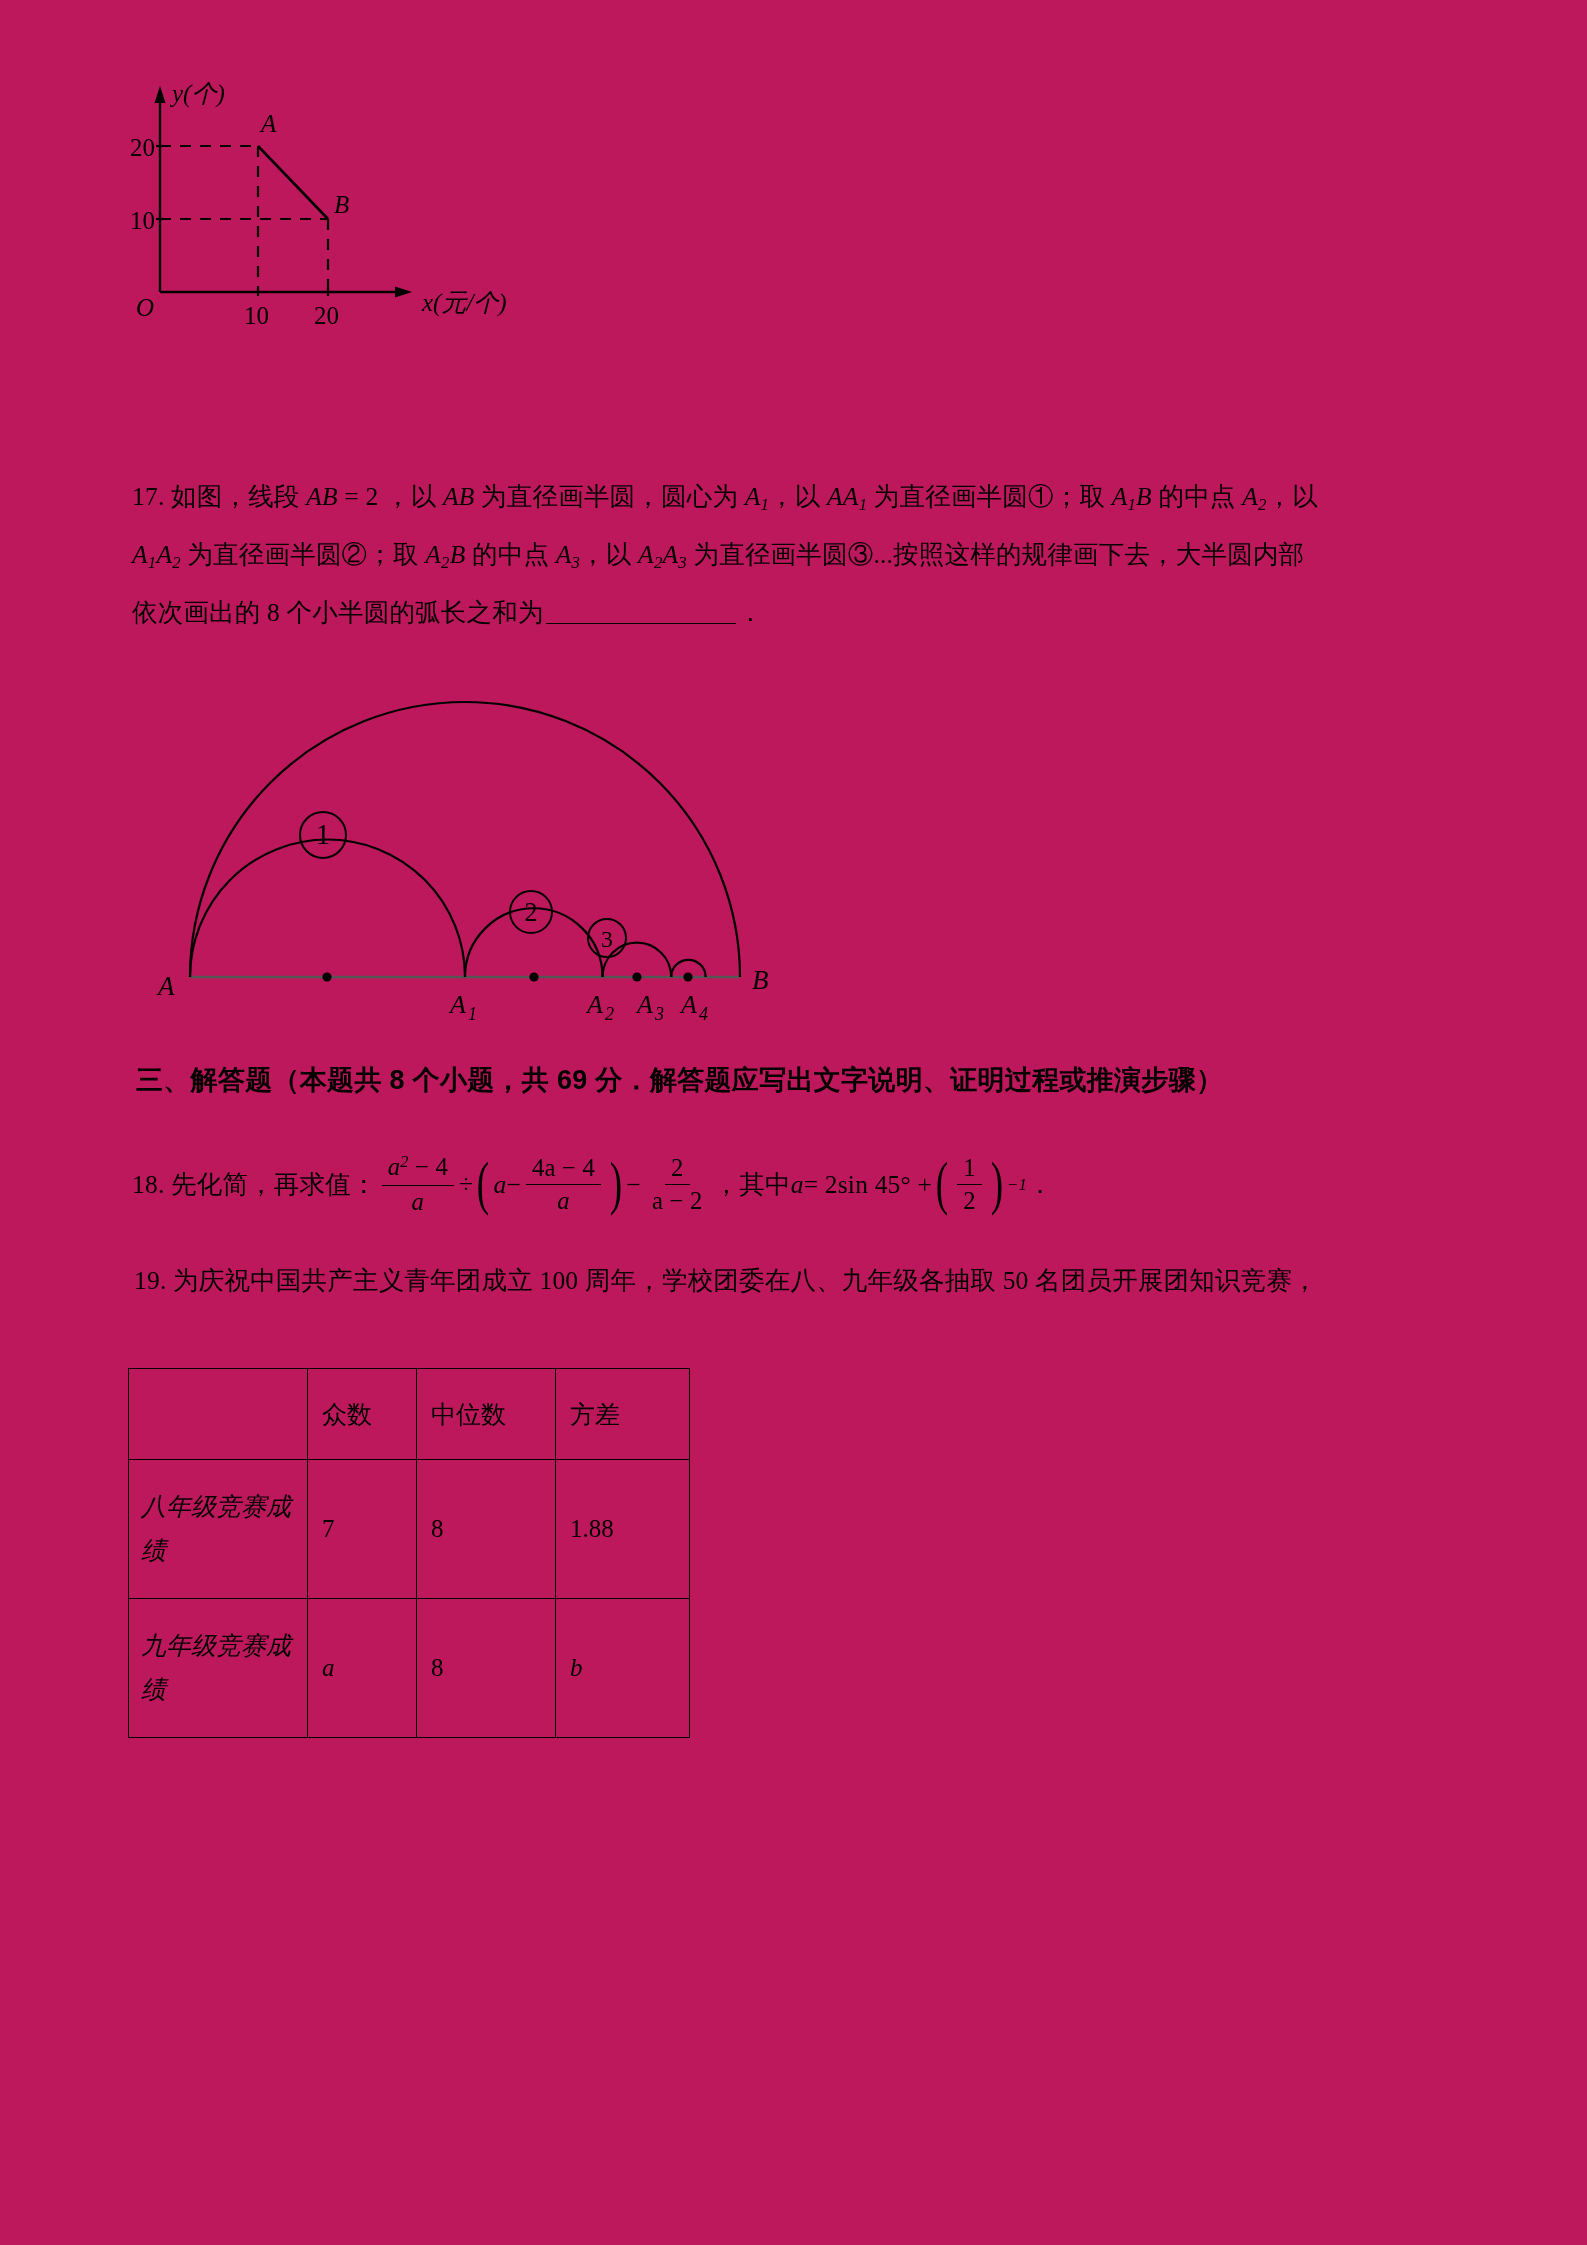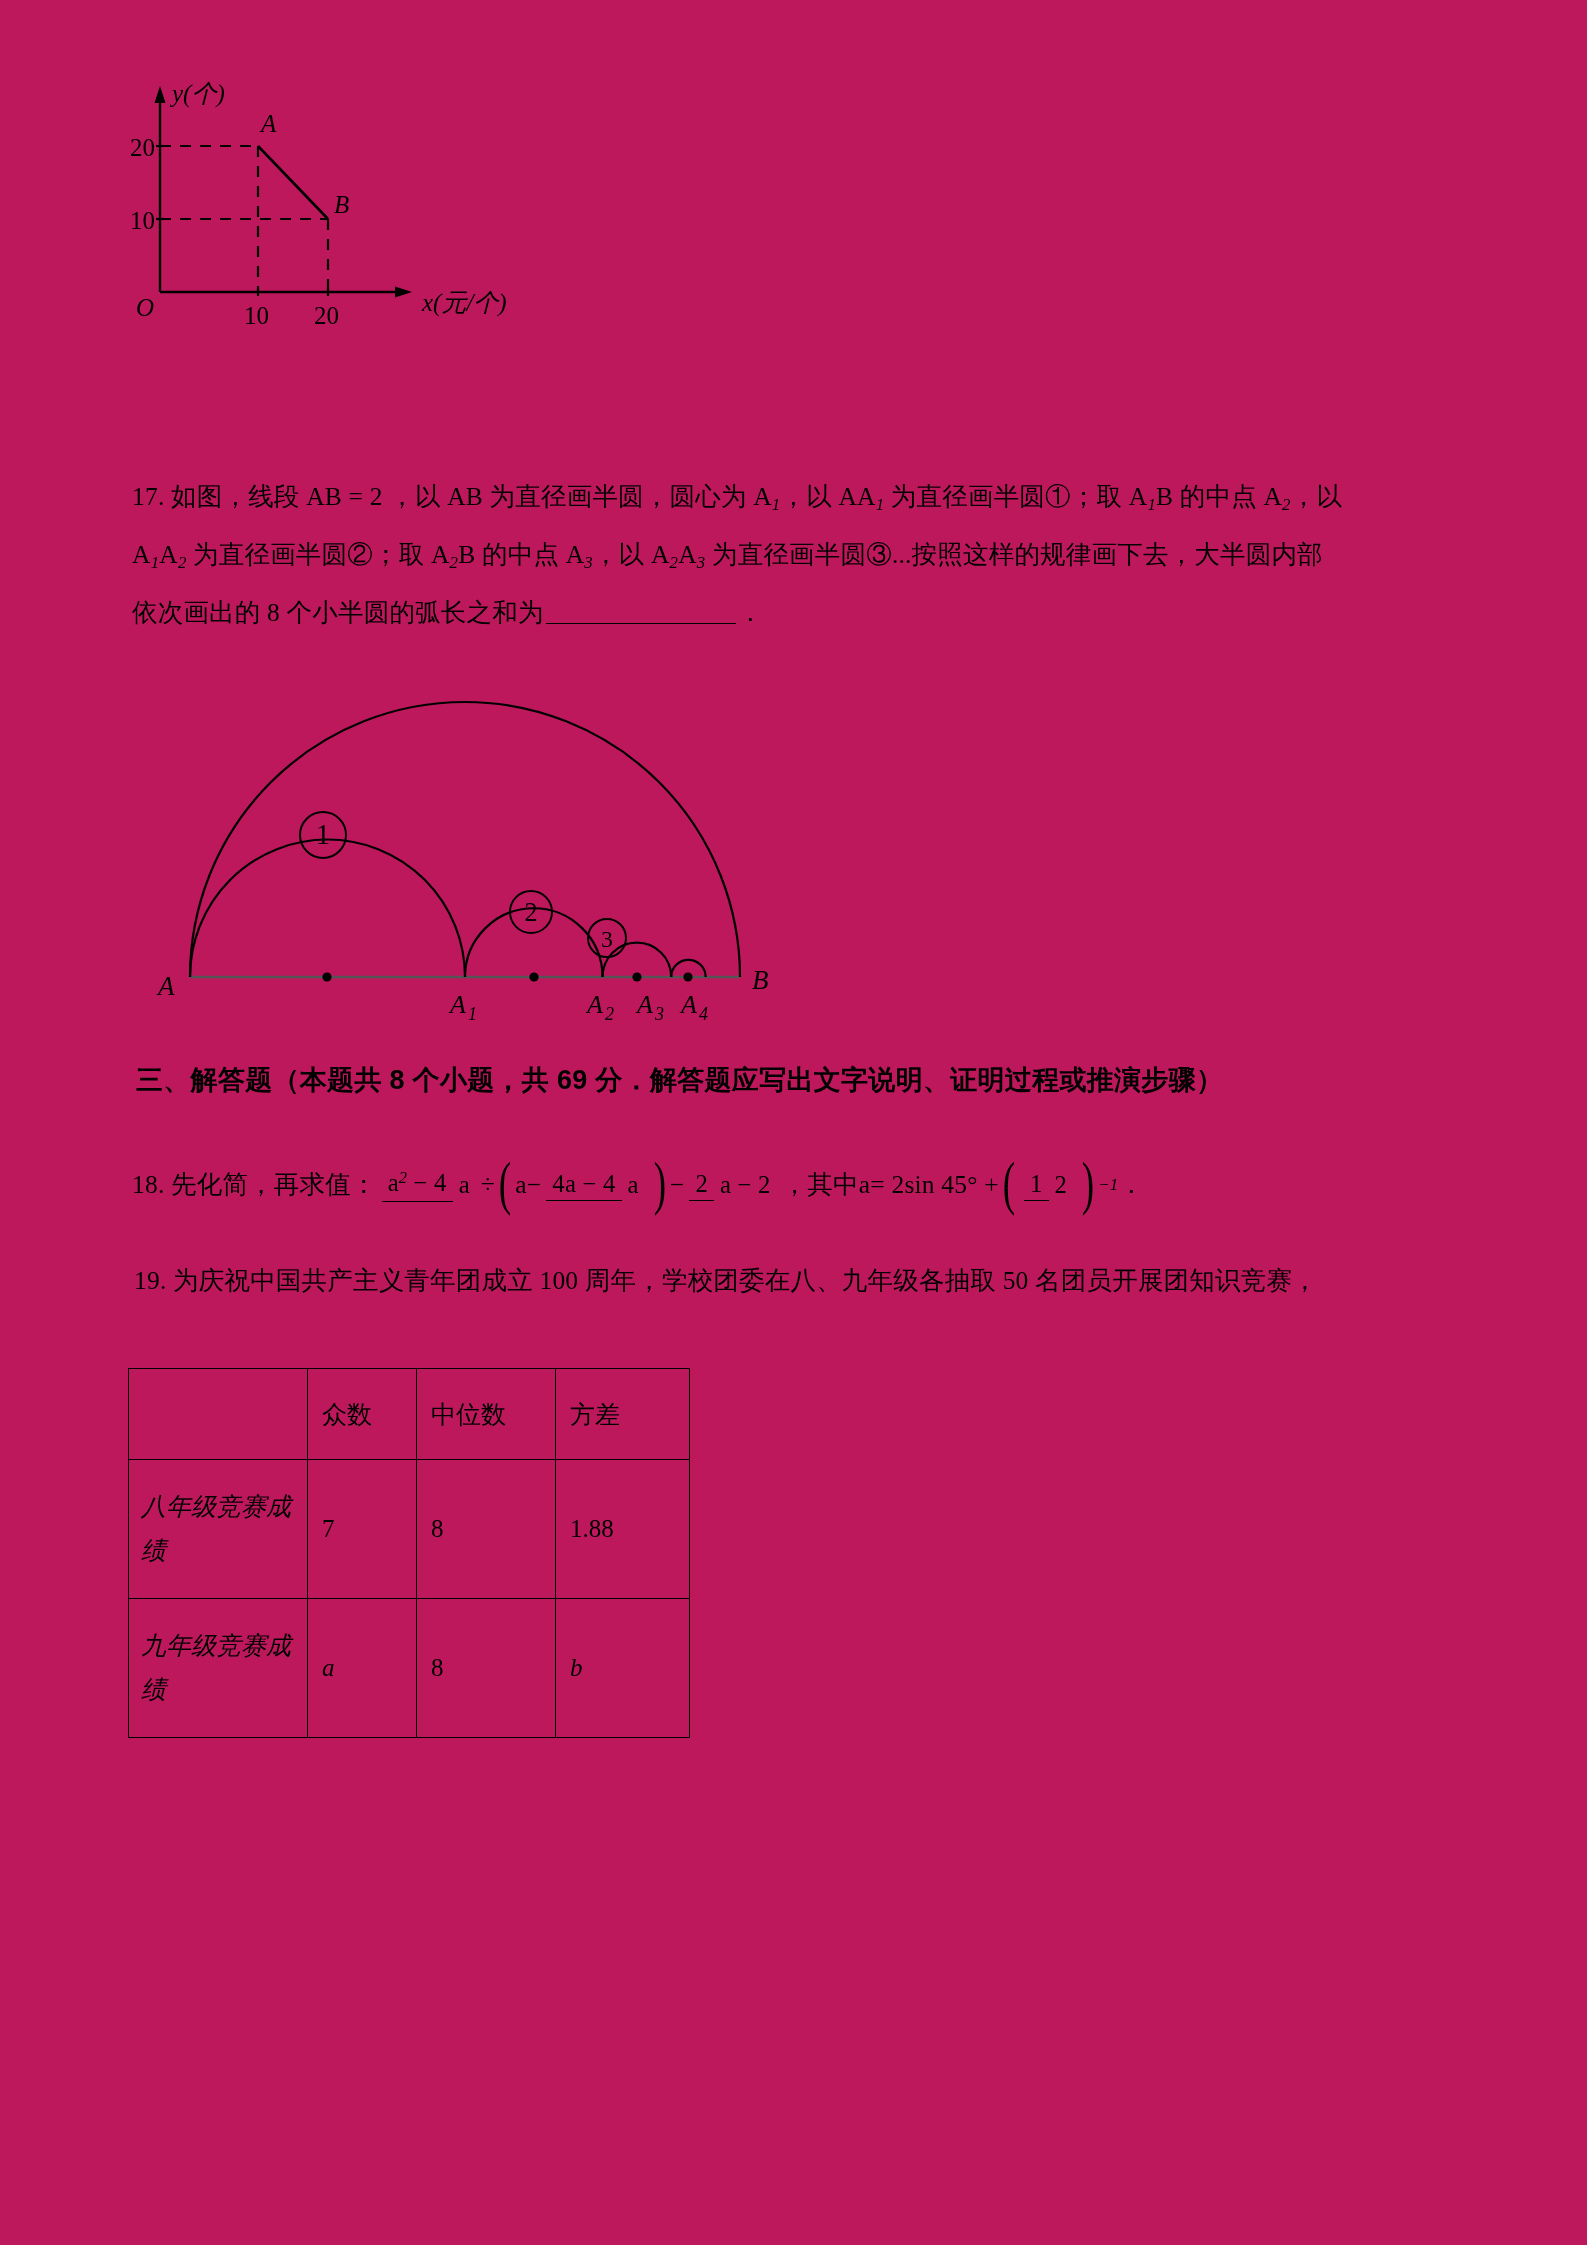--- a/index.html
+++ b/index.html
@@ -23,21 +23,21 @@
     background: #be185d;
   }
 
   
   .q-text {
     font-size: 25.5px;
     line-height: 58px;
     color: #000;
     letter-spacing: 0.2px;
   }
-  .mi { font-family: "Liberation Serif", serif; }
+  .mi { font-style: italic; font-family: "Liberation Serif", serif; }
   .mn { font-style: normal; }
   sub.sb {
     font-size: 0.66em;
     vertical-align: -0.32em;
     font-style: italic;
   }
   sup.sp {
     font-size: 0.66em;
     vertical-align: 0.52em;
     font-style: italic;
@@ -97,21 +97,21 @@
     left: 132px;
     top: 1140px;
     width: 1300px;
     height: 90px;
     display: flex;
     align-items: center;
     font-size: 25.5px;
   }
   .frac {
     display: inline-flex;
-    flex-direction: row;
+    flex-direction: column;
     align-items: center;
     vertical-align: middle;
     margin: 0 5px;
     font-size: 0.97em;
   }
   .frac .num {
     padding: 0 6px 1px 6px;
     border-bottom: 1.5px solid #000;
     line-height: 1.25;
   }

